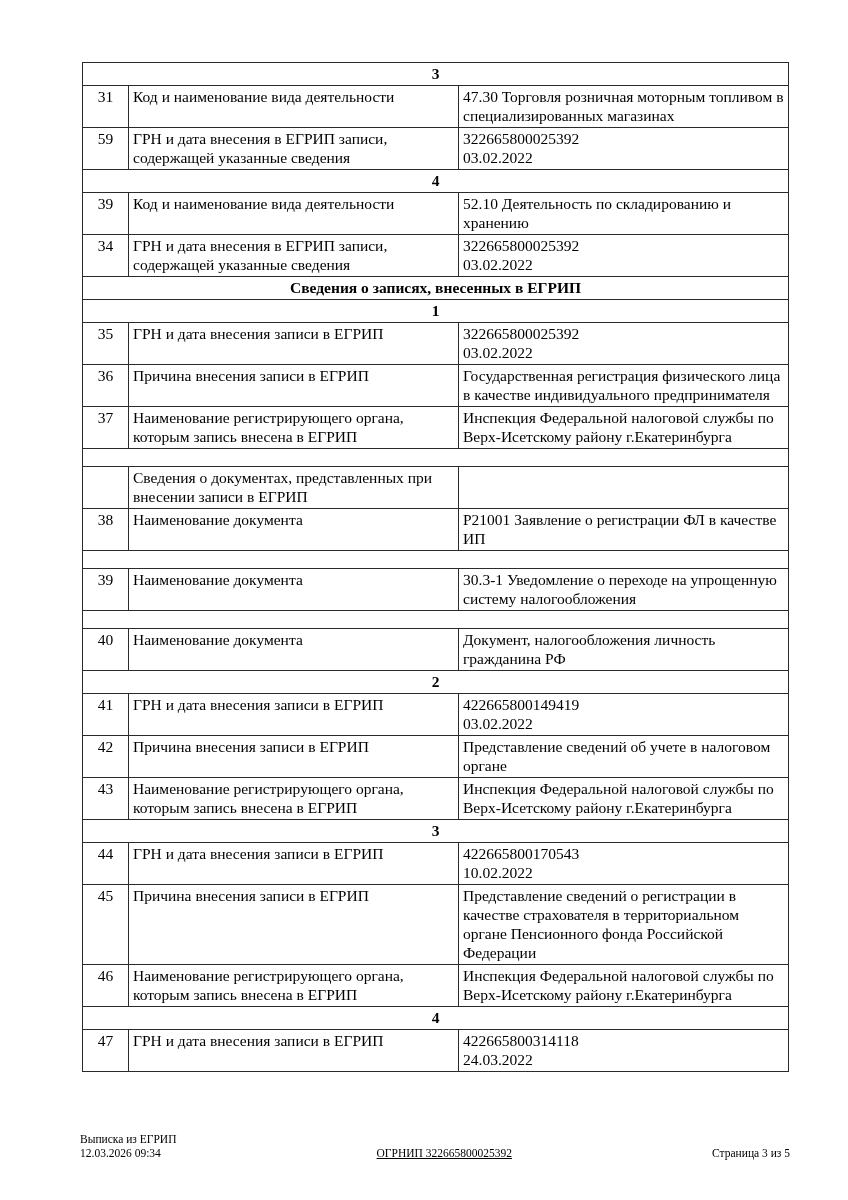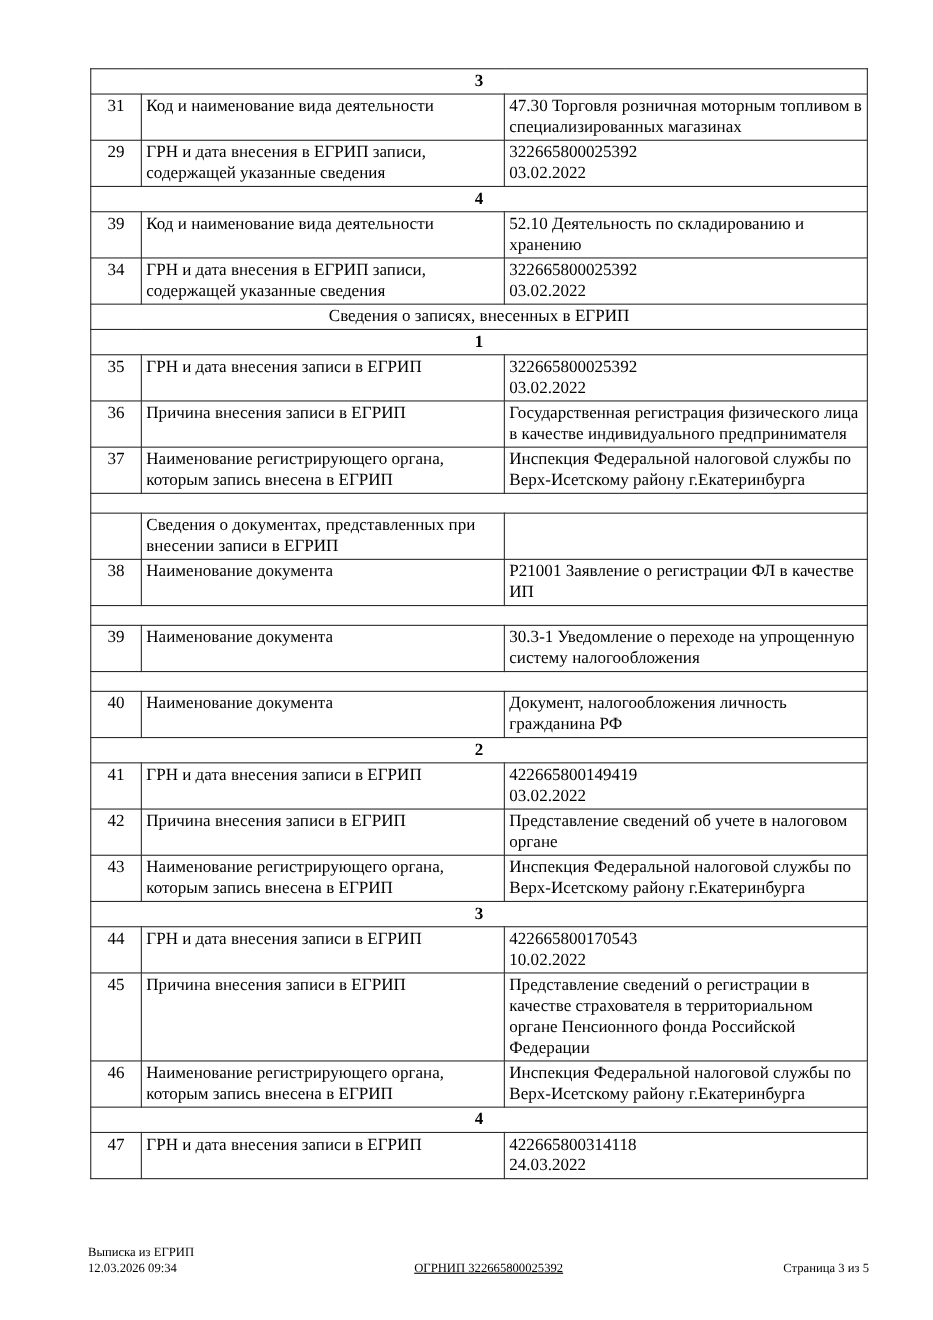--- a/index.html
+++ b/index.html
@@ -38,21 +38,21 @@
   }
   td.value {
     white-space: pre-line;
   }
   tr.section td {
     font-weight: bold;
     text-align: center;
     padding: 1px 4px 2px 4px;
   }
   tr.title-row td {
-    font-weight: normal;
+    font-weight: bold;
     text-align: center;
   }
   tr.spacer td {
     height: 17px;
     padding: 0;
   }
   .footer {
     position: absolute;
     left: 80px;
     top: 1132px;
@@ -89,21 +89,21 @@
     <tbody id="table-body">
         <tr class="section">
           <td colspan="3">3</td>
         </tr>
         <tr>
           <td class="num">31</td>
           <td class="label">Код и наименование вида деятельности</td>
           <td class="value">47.30 Торговля розничная моторным топливом в специализированных магазинах</td>
         </tr>
         <tr>
-          <td class="num">29</td>
+          <td class="num">59</td>
           <td class="label">ГРН и дата внесения в ЕГРИП записи, содержащей указанные сведения</td>
           <td class="value">322665800025392
 03.02.2022</td>
         </tr>
         <tr class="section">
           <td colspan="3">4</td>
         </tr>
         <tr>
           <td class="num">39</td>
           <td class="label">Код и наименование вида деятельности</td>

